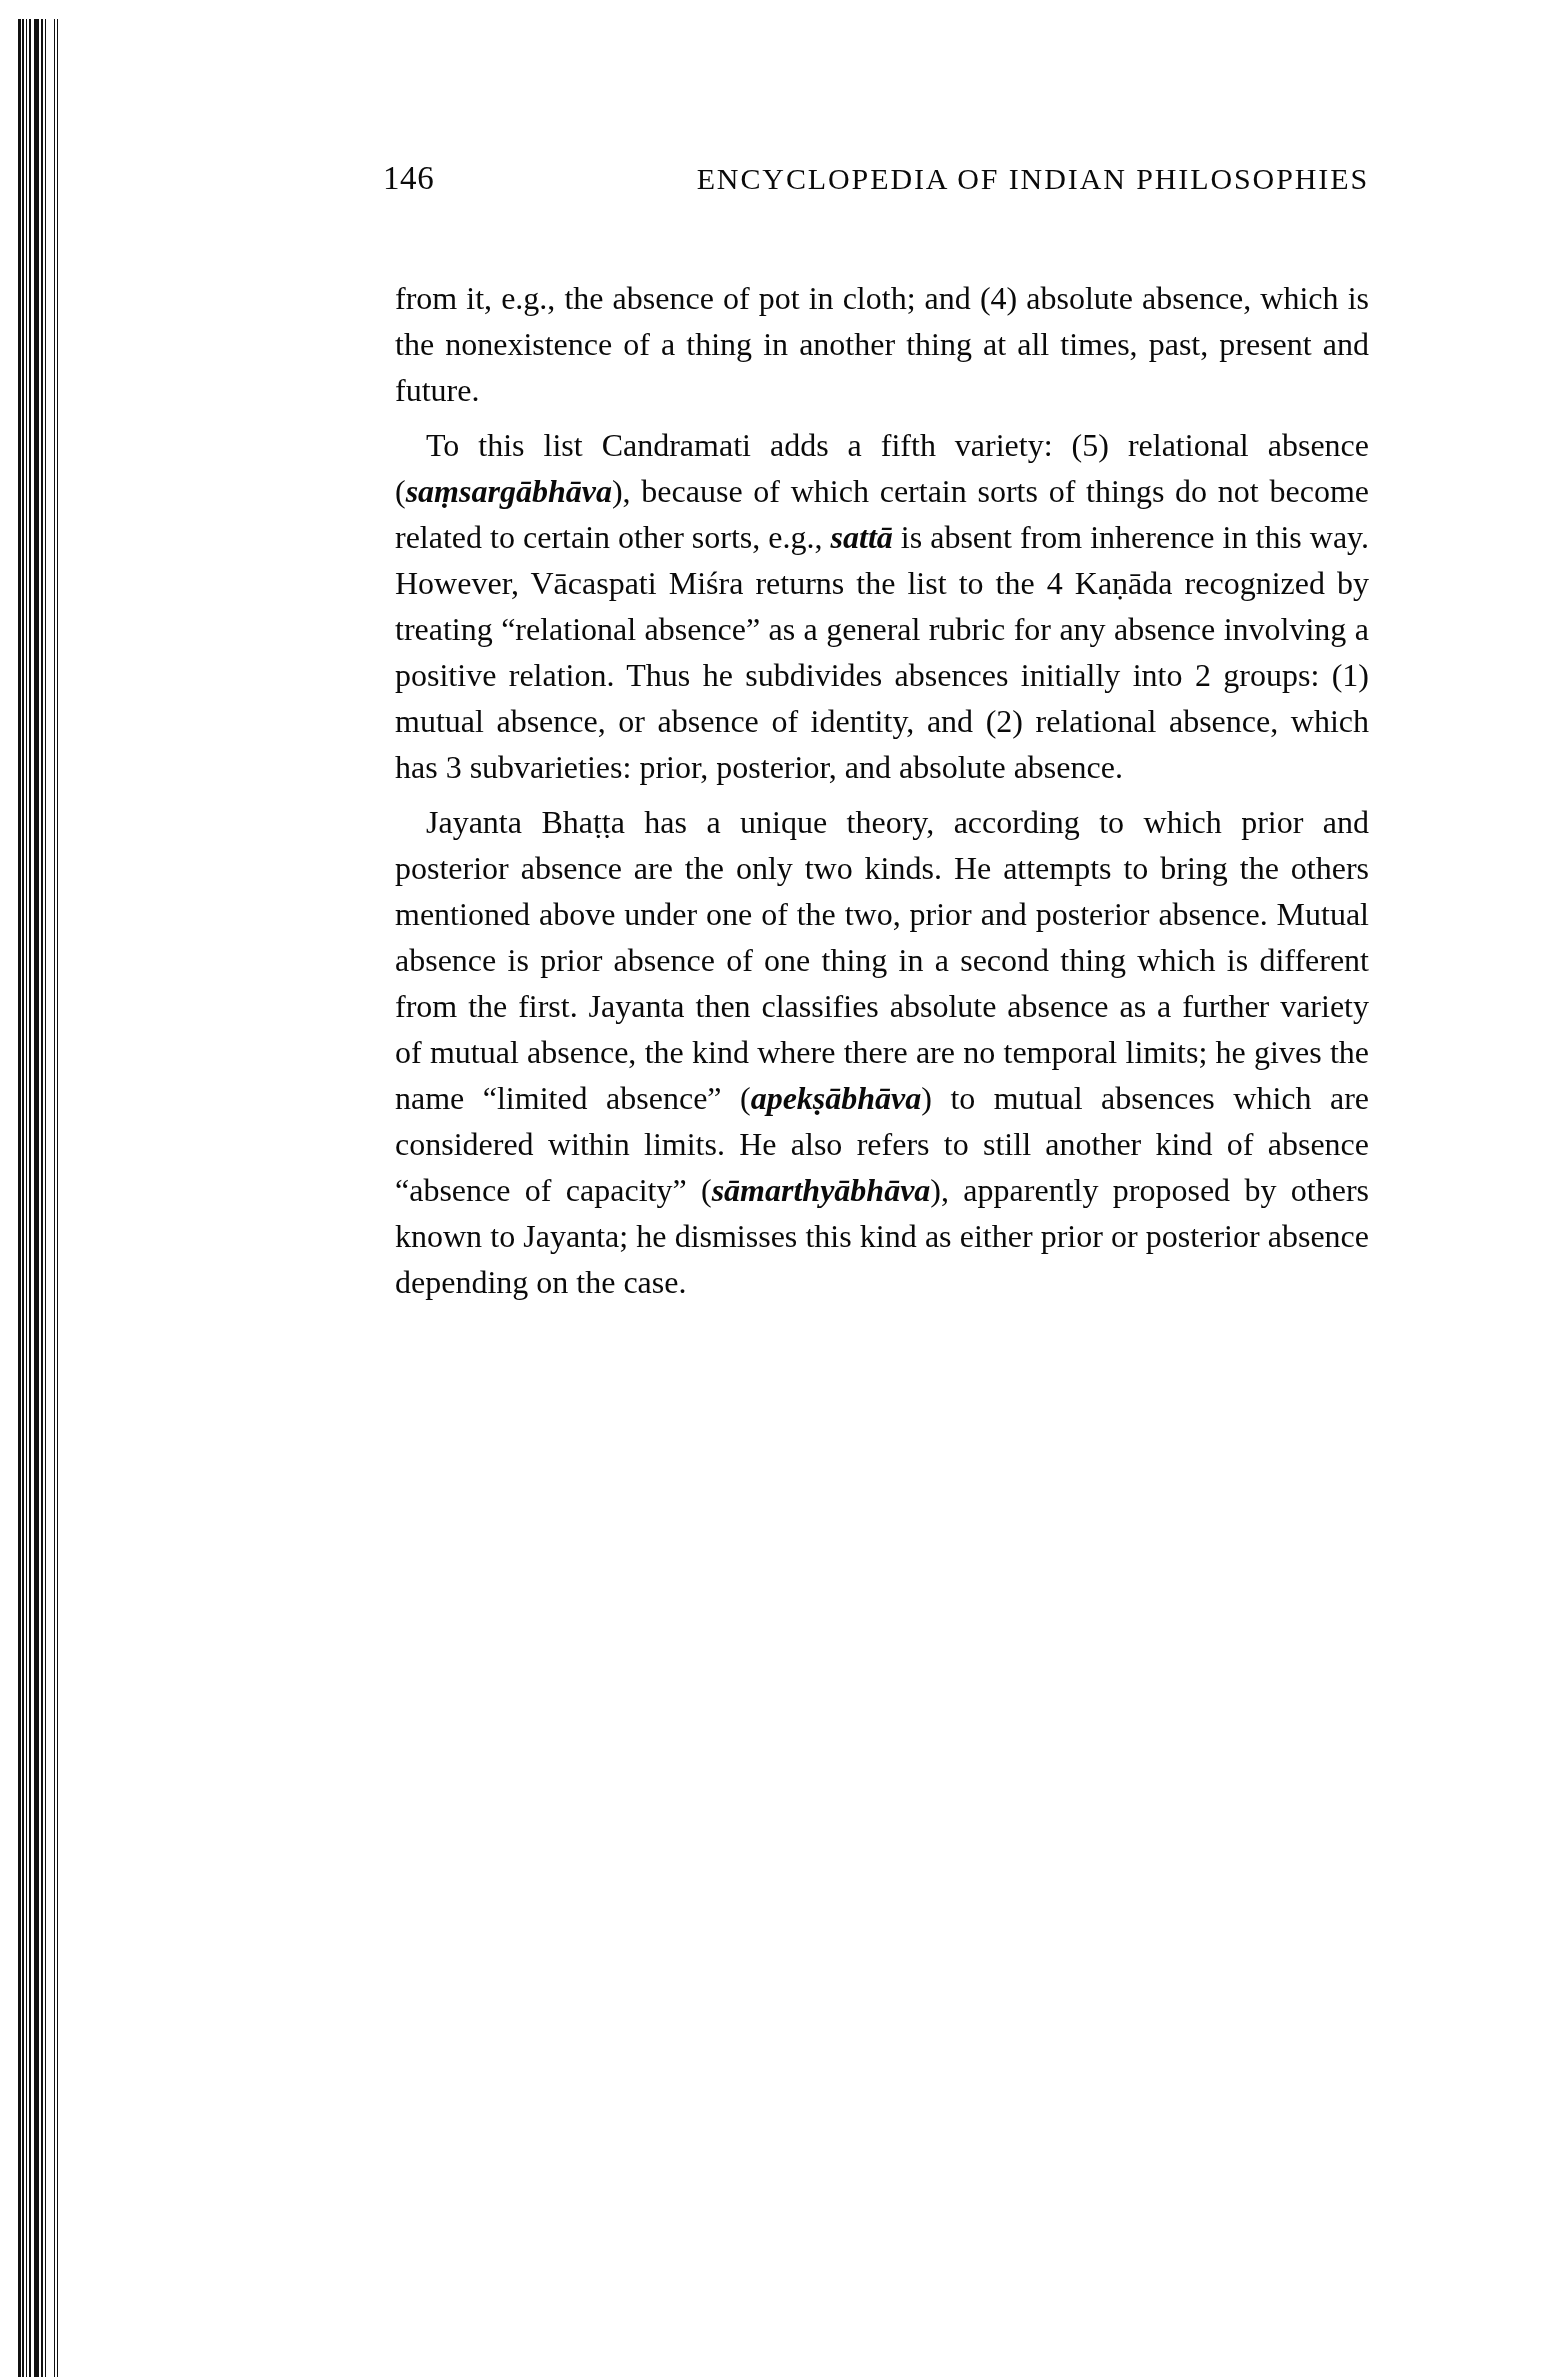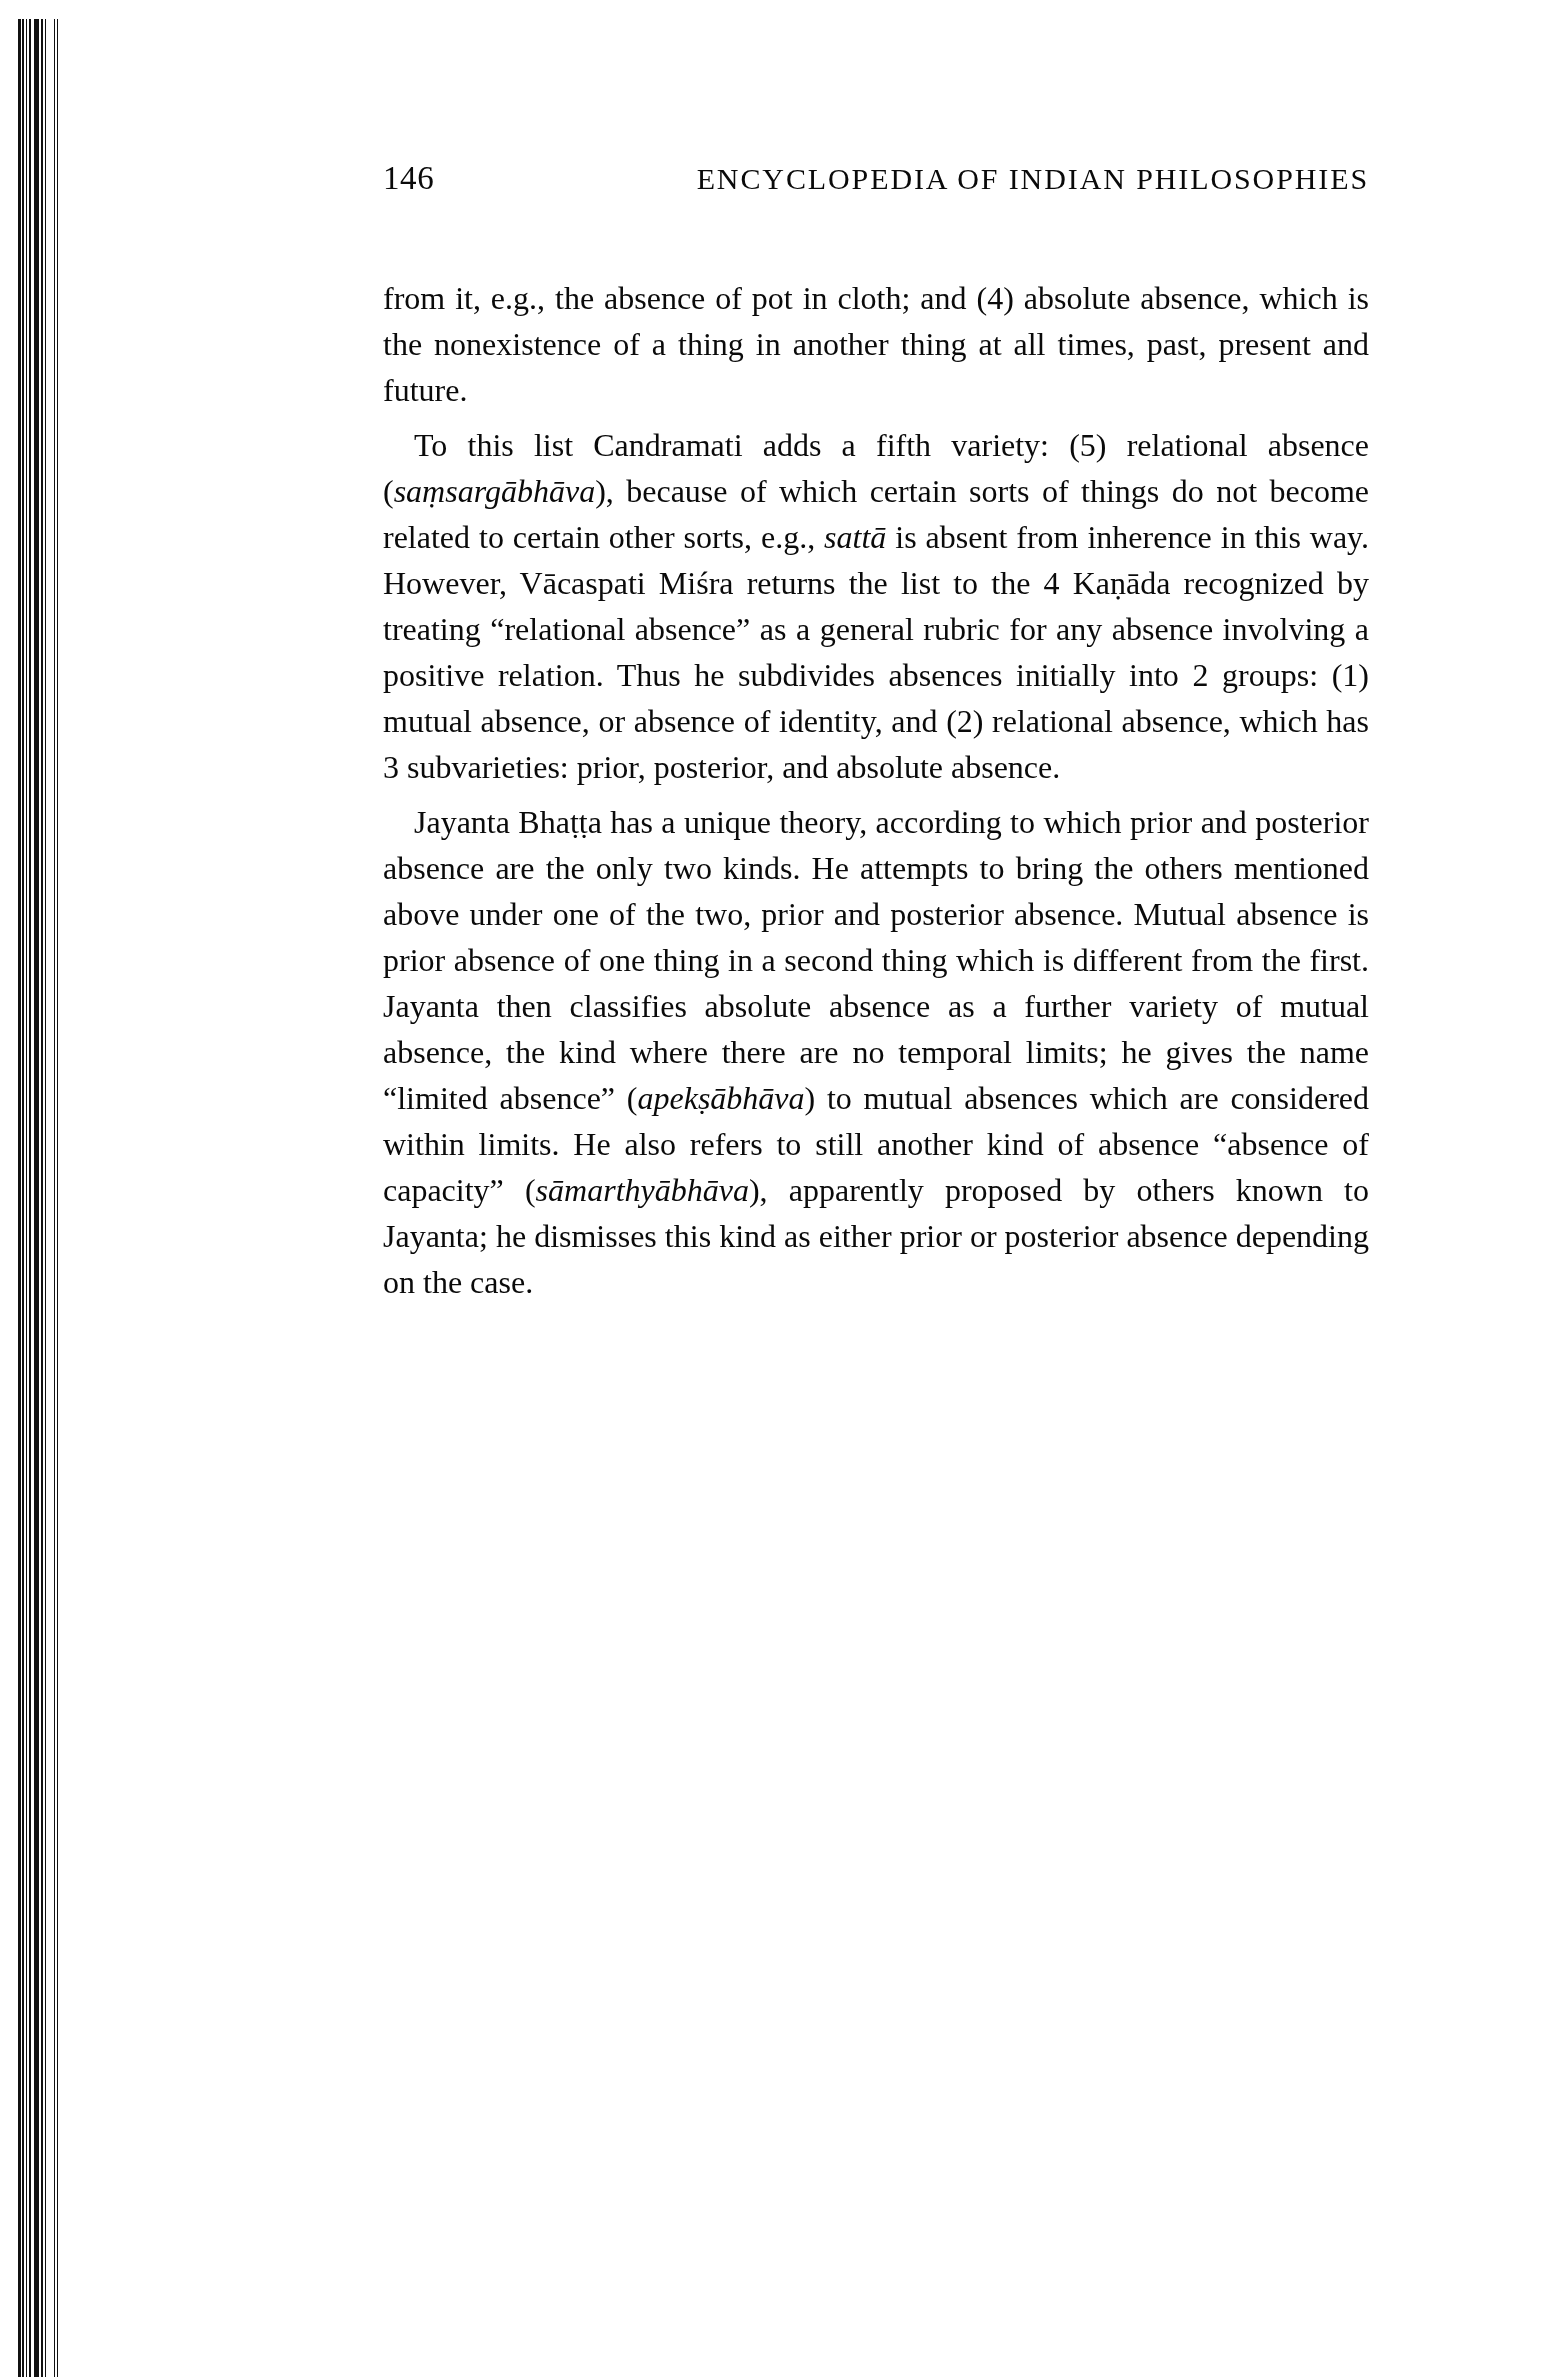--- a/index.html
+++ b/index.html
@@ -51,28 +51,29 @@
       text-transform: uppercase;
     }
     .body-text {
       margin-top: 64px;
       font-size: 32px;
       line-height: 46px;
       text-align: justify;
       hyphens: manual;
     }
     .body-text p {
-      margin: 0 0 9px 0;
+      margin: 0 0 9px 12px;
       text-indent: 0;
     }
     .body-text p.indent {
       text-indent: 31px;
     }
     .body-text i {
       font-style: italic;
+      font-weight: bold;
     }
   </style>
 </head>
 <body>
 
 <div class="binding">
   <span style="left:18px;width:2.6px"></span>
   <span style="left:22.4px;width:1.3px"></span>
   <span style="left:25.6px;width:1.3px"></span>
   <span style="left:29px;width:1.9px"></span>

